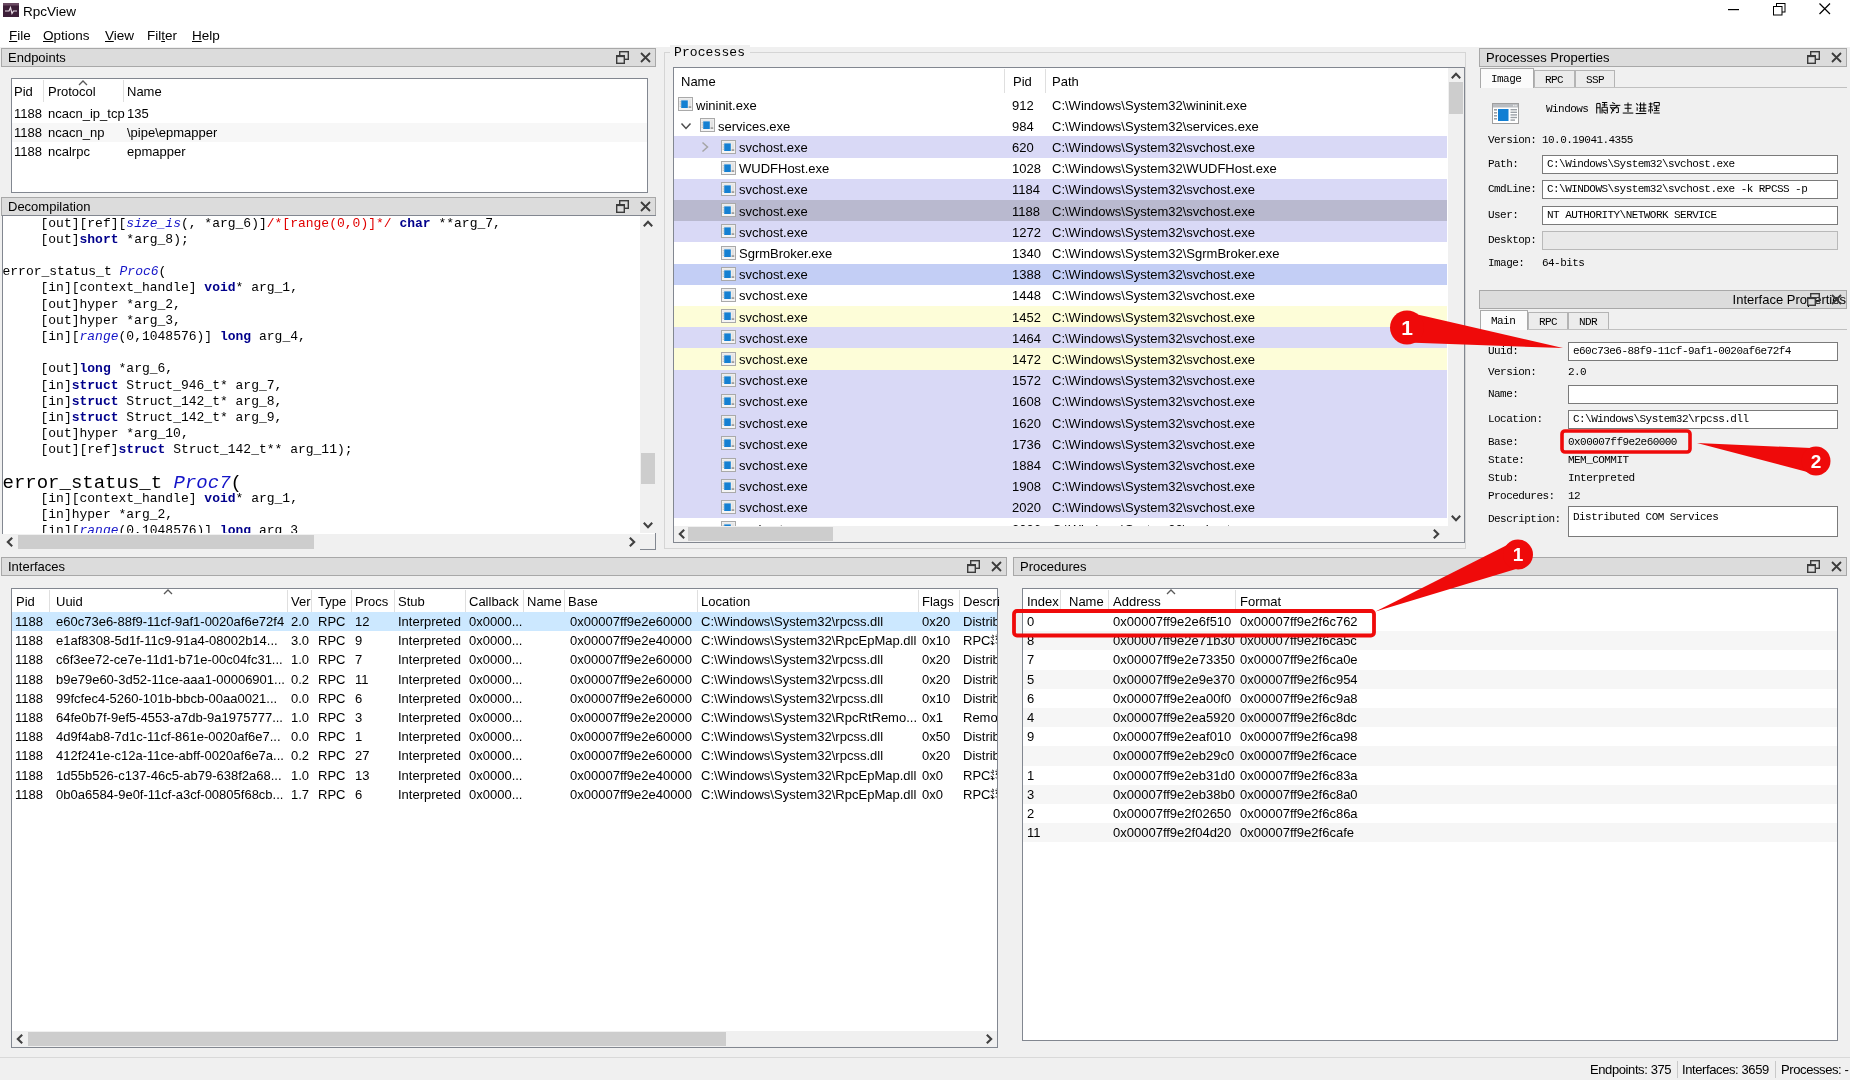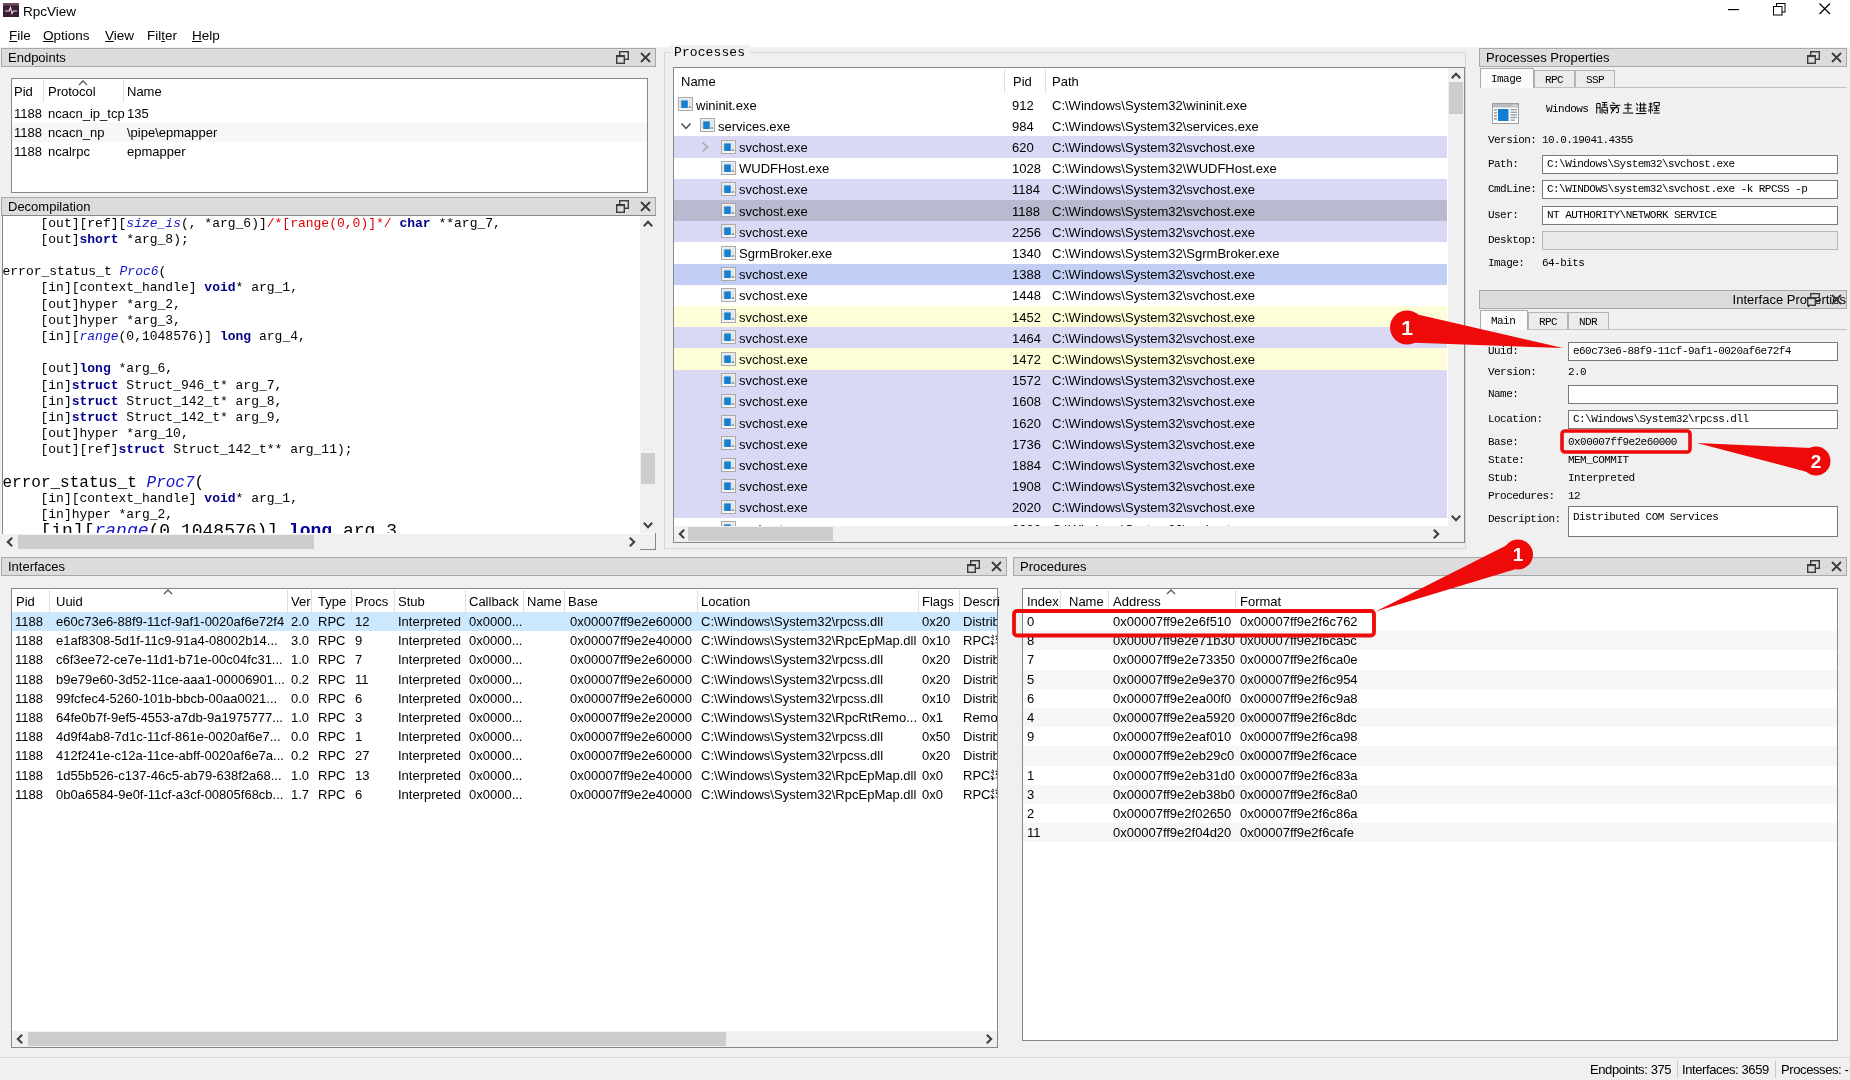--- a/index.html
+++ b/index.html
@@ -95,24 +95,24 @@
     <div class="abs mono" style="left:37.5px;top:80.5px;font-size:13px;line-height:16.2px;white-space:pre;">[out]hyper *arg_2,</div>
     <div class="abs mono" style="left:37.5px;top:96.7px;font-size:13px;line-height:16.2px;white-space:pre;">[out]hyper *arg_3,</div>
     <div class="abs mono" style="left:37.5px;top:112.9px;font-size:13px;line-height:16.2px;white-space:pre;">[in][<span style="font-style:italic;color:#1414c8">range</span>(0,1048576)] <span style="font-weight:bold;color:#00008b">long</span> arg_4,</div>
     <div class="abs mono" style="left:37.5px;top:145.3px;font-size:13px;line-height:16.2px;white-space:pre;">[out]<span style="font-weight:bold;color:#00008b">long</span> *arg_6,</div>
     <div class="abs mono" style="left:37.5px;top:161.5px;font-size:13px;line-height:16.2px;white-space:pre;">[in]<span style="font-weight:bold;color:#00008b">struct</span> Struct_946_t* arg_7,</div>
     <div class="abs mono" style="left:37.5px;top:177.7px;font-size:13px;line-height:16.2px;white-space:pre;">[in]<span style="font-weight:bold;color:#00008b">struct</span> Struct_142_t* arg_8,</div>
     <div class="abs mono" style="left:37.5px;top:193.9px;font-size:13px;line-height:16.2px;white-space:pre;">[in]<span style="font-weight:bold;color:#00008b">struct</span> Struct_142_t* arg_9,</div>
     <div class="abs mono" style="left:37.5px;top:210.1px;font-size:13px;line-height:16.2px;white-space:pre;">[out]hyper *arg_10,</div>
     <div class="abs mono" style="left:37.5px;top:226.3px;font-size:13px;line-height:16.2px;white-space:pre;">[out][ref]<span style="font-weight:bold;color:#00008b">struct</span> Struct_142_t** arg_11);</div>
     <div class="abs mono" style="left:-0.5px;top:242.5px;font-size:13px;line-height:16.2px;white-space:pre;"></div>
-    <div class="abs mono" style="left:-0.5px;top:258.7px;font-size:16px;line-height:16.2px;white-space:pre;">error_status_t <span style="font-style:italic;color:#1414c8">Proc7</span>(</div>
+    <div class="abs mono" style="left:-0.5px;top:258.7px;font-size:19px;line-height:16.2px;white-space:pre;">error_status_t <span style="font-style:italic;color:#1414c8">Proc7</span>(</div>
     <div class="abs mono" style="left:37.5px;top:274.9px;font-size:13px;line-height:16.2px;white-space:pre;">[in][context_handle] <span style="font-weight:bold;color:#00008b">void</span>* arg_1,</div>
     <div class="abs mono" style="left:37.5px;top:291.1px;font-size:13px;line-height:16.2px;white-space:pre;">[in]hyper *arg_2,</div>
-    <div class="abs mono" style="left:37.5px;top:307.3px;font-size:18px;line-height:16.2px;white-space:pre;">[in][<span style="font-style:italic;color:#1414c8">range</span>(0,1048576)] <span style="font-weight:bold;color:#00008b">long</span> arg_3</div>
+    <div class="abs mono" style="left:37.5px;top:307.3px;font-size:13px;line-height:16.2px;white-space:pre;">[in][<span style="font-style:italic;color:#1414c8">range</span>(0,1048576)] <span style="font-weight:bold;color:#00008b">long</span> arg_3</div>
   </div>
 <div class="abs" style="left:640px;top:216px;width:16px;height:317px;background:#f0f0f0;">
     <div class="abs" style="left:1px;top:237px;width:14px;height:31px;background:#cdcdcd;"></div>
     <svg class="abs" style="left:0;top:0" width="16" height="16">
       <path d="M3.8 10.184000000000001 L8 5.816 L12.2 10.184000000000001" fill="none" stroke="#404040" stroke-width="2.1"></path>
     </svg>
     <svg class="abs" style="left:0;top:301px" width="16" height="16">
       <path d="M3.8 5.816 L8 10.184000000000001 L12.2 5.816" fill="none" stroke="#404040" stroke-width="2.1"></path>
     </svg>
   </div>
@@ -516,21 +516,21 @@
 <rect x="0.5" y="0.5" width="14" height="13" fill="#f4f4f4" stroke="#a9a9a9"></rect>
 <rect x="1.5" y="1.5" width="12" height="2" fill="#e8e8e8" stroke="none"></rect>
 <rect x="3.2" y="3.4" width="6.6" height="7.6" fill="#1580d2"></rect>
 <rect x="1.6" y="4.2" width="1.5" height="1.2" fill="#c0c0c0"></rect>
 <rect x="1.6" y="6.4" width="1.5" height="1.2" fill="#c0c0c0"></rect>
 <rect x="1.6" y="8.6" width="1.5" height="1.2" fill="#c0c0c0"></rect>
 <rect x="10.6" y="3.4" width="2.6" height="7.6" fill="#e2e2e2"></rect>
 <rect x="10.6" y="9.2" width="2.6" height="1.8" fill="#9d9d9d"></rect>
 </svg>
     <div class="cell" style="left:65px;top:130.7px;">svchost.exe</div>
-    <div class="cell" style="left:338px;top:130.7px;">2256</div>
+    <div class="cell" style="left:338px;top:130.7px;">1272</div>
     <div class="cell" style="left:378px;top:130.7px;">C:\Windows\System32\svchost.exe</div>
     <div class="rowbg" style="left:0;top:148.4px;width:773px;height:21.2px;background:#ffffff;"></div>
     <svg class="abs" style="left:47px;top:151.6px" width="15.0" height="14.0" viewBox="0 0 15 14">
 <rect x="0.5" y="0.5" width="14" height="13" fill="#f4f4f4" stroke="#a9a9a9"></rect>
 <rect x="1.5" y="1.5" width="12" height="2" fill="#e8e8e8" stroke="none"></rect>
 <rect x="3.2" y="3.4" width="6.6" height="7.6" fill="#1580d2"></rect>
 <rect x="1.6" y="4.2" width="1.5" height="1.2" fill="#c0c0c0"></rect>
 <rect x="1.6" y="6.4" width="1.5" height="1.2" fill="#c0c0c0"></rect>
 <rect x="1.6" y="8.6" width="1.5" height="1.2" fill="#c0c0c0"></rect>
 <rect x="10.6" y="3.4" width="2.6" height="7.6" fill="#e2e2e2"></rect>

